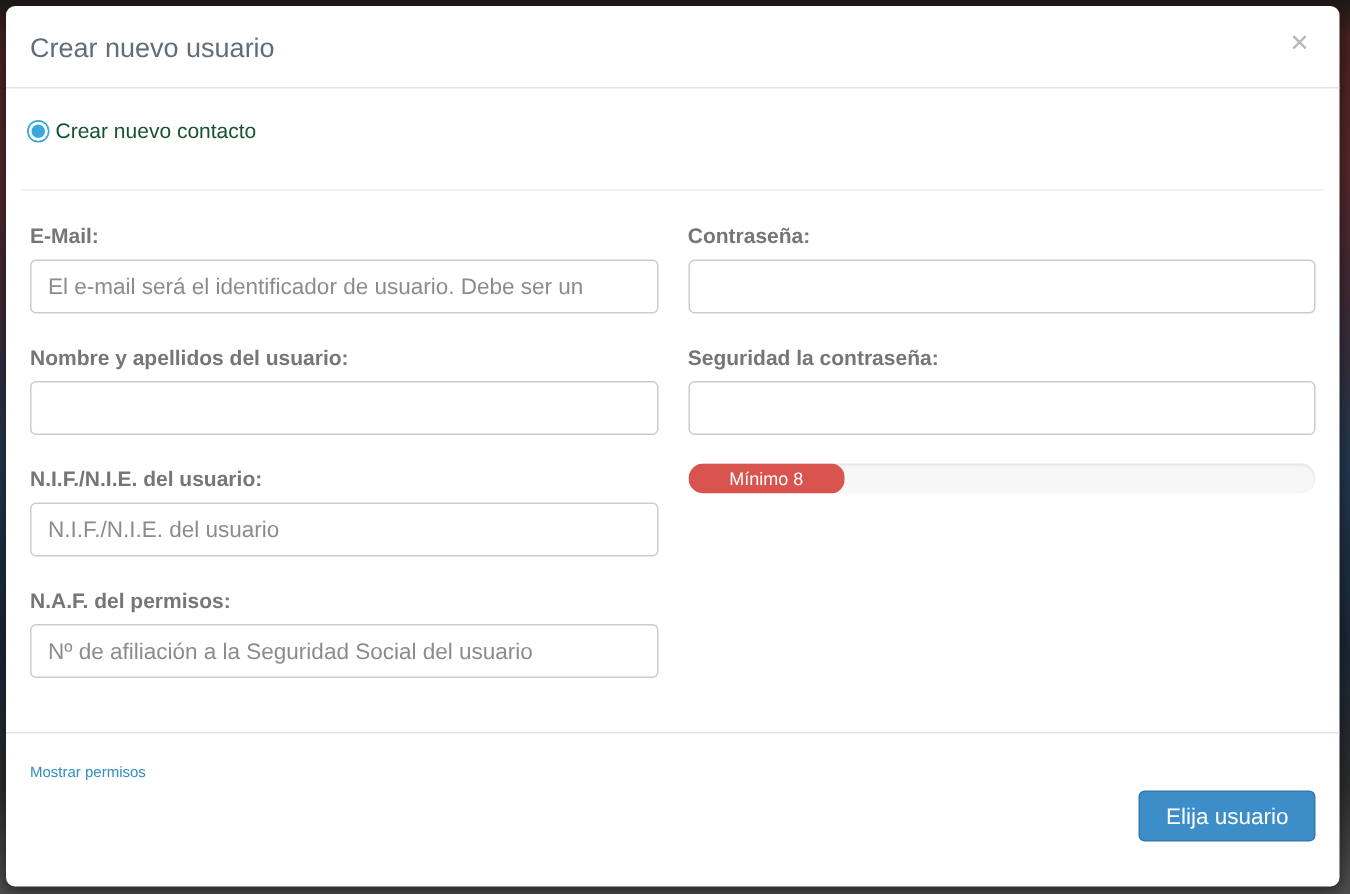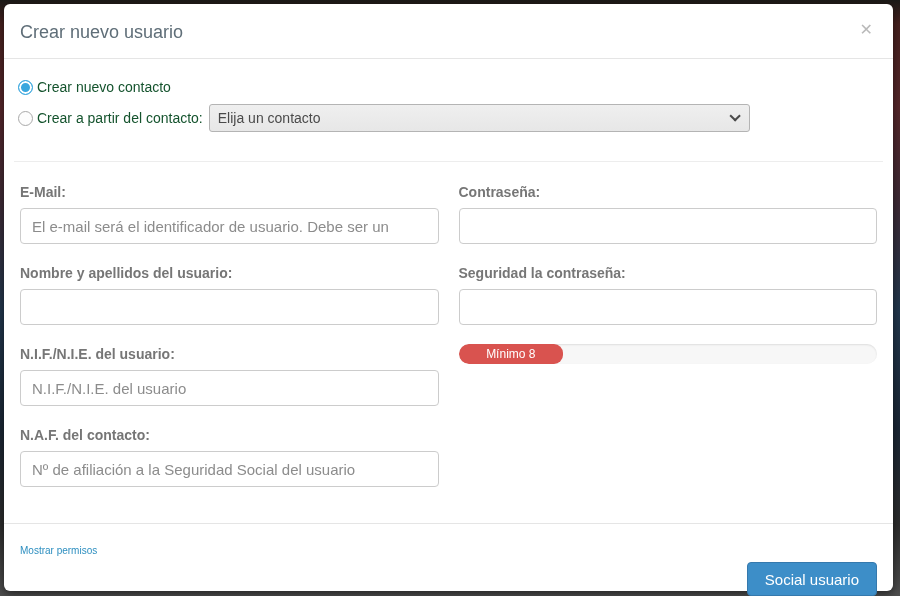--- a/index.html
+++ b/index.html
@@ -183,51 +183,41 @@
     <button class="close-btn">✕</button>
   </div>
 
   <div class="radio-section">
     <div class="radio-row">
       <label class="radio-label-wrap">
         <span class="radio checked"></span>
         <span class="radio-text">Crear nuevo contacto</span>
       </label>
     </div>
-    <div class="radio-row">
-      <label class="radio-label-wrap">
-        <span class="radio"></span>
-        <span class="radio-text">Crear a partir del contacto:</span>
-      </label>
-      <div class="select-box">
-        <span class="select-value">Elija un contacto</span>
-        <span class="chevron"></span>
-      </div>
-    </div>
   </div>
 
   <hr class="section-divider">
 
   <div class="form-grid">
 
     <div class="form-col">
       <div class="form-group">
         <label class="form-label">E-Mail:</label>
         <input class="form-input" type="text" placeholder="El e-mail será el identificador de usuario. Debe ser un" style="">
       </div>
       <div class="form-group">
         <label class="form-label">Nombre y apellidos del usuario:</label>
         <input class="form-input" type="text" style="">
       </div>
       <div class="form-group">
         <label class="form-label">N.I.F./N.I.E. del usuario:</label>
         <input class="form-input" type="text" placeholder="N.I.F./N.I.E. del usuario" style="">
       </div>
       <div class="form-group" style="margin-bottom:0;">
-        <label class="form-label">N.A.F. del contacto:</label>
+        <label class="form-label">N.A.F. del permisos:</label>
         <input class="form-input" type="text" placeholder="Nº de afiliación a la Seguridad Social del usuario" style="">
       </div>
     </div>
 
     <div class="form-col">
       <div class="form-group">
         <label class="form-label">Contraseña:</label>
         <input class="form-input" type="password" style="">
       </div>
       <div class="form-group">
@@ -239,17 +229,17 @@
       </div>
     </div>
 
   </div>
 
   <hr class="footer-divider">
 
   <div class="modal-footer">
     <a class="permissions-link">Mostrar permisos</a>
     <div class="footer-actions">
-      <button class="submit-btn">Social usuario</button>
+      <button class="submit-btn">Elija usuario</button>
     </div>
   </div>
 
 </div>
 
 </body></html>

